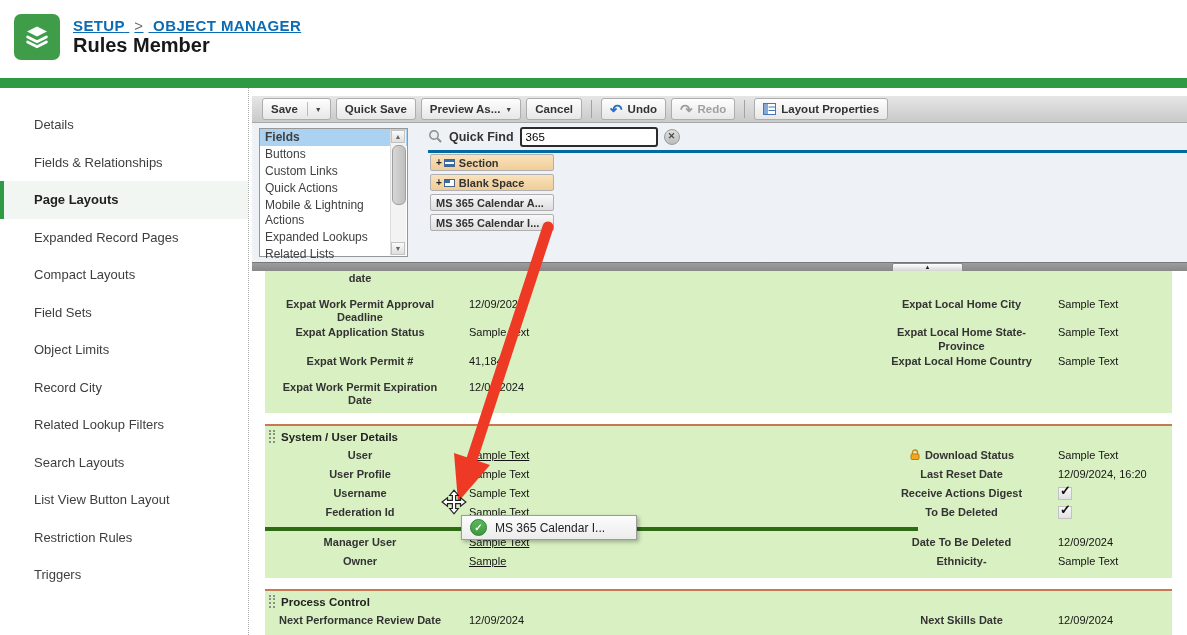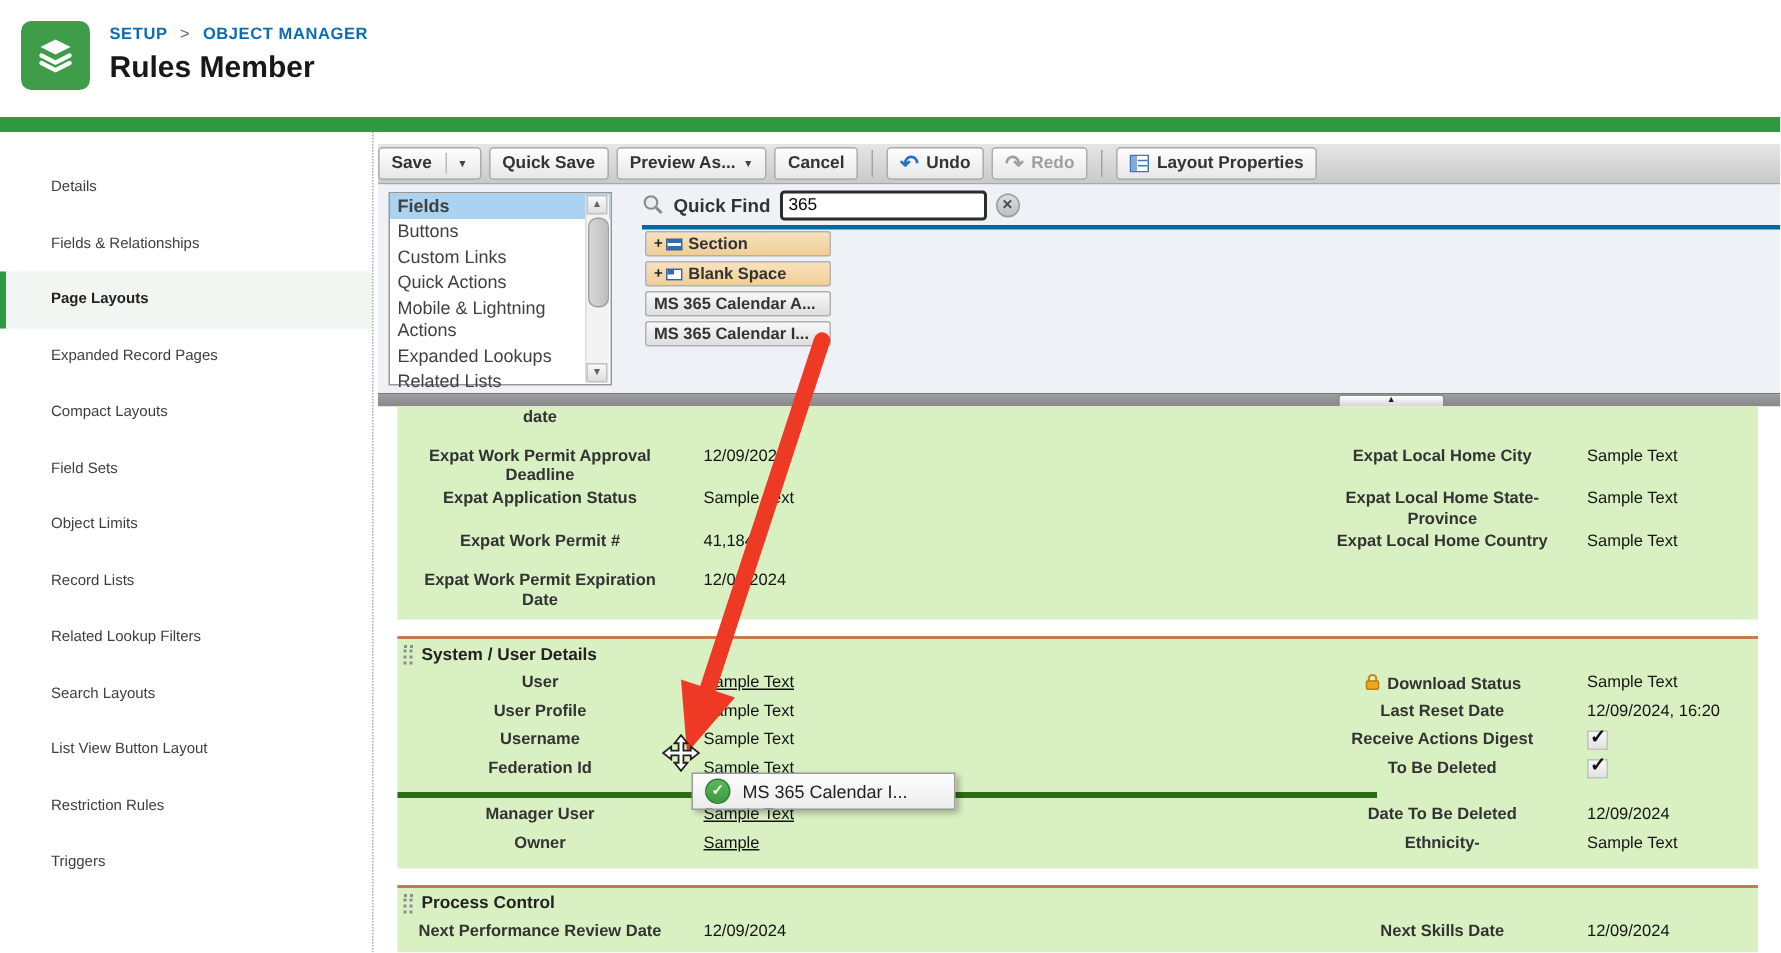--- a/index.html
+++ b/index.html
@@ -2,37 +2,37 @@
 <html><head>
 <meta charset="utf-8">
 <style>
   html,body{margin:0;padding:0;background:#fff;}
   #root{position:relative;width:1187px;height:635px;overflow:hidden;background:#fff;
         font-family:"Liberation Sans",sans-serif;}
   
   #header{position:absolute;left:0;top:0;width:1187px;height:78px;background:#fff;}
   .app-icon{position:absolute;left:14px;top:14px;width:46px;height:46px;border-radius:7px;
             background:#3f9d4a;display:flex;align-items:center;justify-content:center;}
-  .breadcrumb{position:absolute;left:73px;top:17px;font-size:11px;font-weight:bold;
-              color:#0b6cb5;letter-spacing:.4px;}
+  .breadcrumb{position:absolute;left:73px;top:17px;font-size:15px;font-weight:bold;
+              color:#0b6cb5;letter-spacing:.4px;text-decoration:underline;}
   .breadcrumb .sep{color:#6b6b6b;margin:0 5px;font-weight:normal;}
   .page-title{position:absolute;left:73px;top:34px;font-size:20px;font-weight:bold;color:#181818;}
   #green-strip{position:absolute;left:0;top:78px;width:1187px;height:10px;background:#2e9b44;}
   
   #sidebar{position:absolute;left:0;top:88px;width:249px;height:547px;background:#fff;
            border-right:1px dotted #a9a9a9;padding-top:18px;box-sizing:border-box;}
-  .side-item{height:37.5px;display:flex;align-items:center;padding-left:30px;font-size:10px;
+  .side-item{height:37.5px;display:flex;align-items:center;padding-left:30px;font-size:13px;
              color:#3e3e3c;cursor:pointer;border-left:4px solid transparent;box-sizing:border-box;}
   .side-item.active{background:#f2f6f2;border-left:4px solid #2e9b44;font-weight:bold;color:#222;}
   
   #main{position:absolute;left:252px;top:88px;width:935px;height:547px;background:#fff;}
   
   #toolbar{position:absolute;left:0;top:8px;width:935px;height:27px;
            background:linear-gradient(#e6e6e6,#c9c9c9);border-bottom:1px solid #a8a8a8;
-           display:flex;align-items:center;padding-left:0;box-sizing:border-box;gap:5px;}
+           display:flex;align-items:center;padding-left:10px;box-sizing:border-box;gap:5px;}
   .tb-btn{display:flex;align-items:center;gap:5px;height:20px;padding:0 8px;
           background:linear-gradient(#fefefe,#e7e7e7);border:1px solid #adadad;border-radius:3px;
           font-size:11.5px;font-weight:bold;color:#333;cursor:pointer;white-space:nowrap;}
   .tb-btn .caret{font-size:7px;color:#444;}
   .tb-btn .split-div{width:1px;height:14px;background:#bbb;margin:0 2px 0 4px;}
   .tb-btn.disabled{color:#9f9f9f;cursor:default;}
   .tb-sep{width:1px;height:18px;background:#a3a3a3;margin:0 4px;}
   .undo-glyph{color:#2a6fc0;font-size:15px;line-height:1;font-weight:bold;}
   .redo-glyph{color:#9f9f9f;font-size:15px;line-height:1;font-weight:bold;}
   
@@ -129,21 +129,21 @@
   <div id="green-strip"></div>
 
   <div id="sidebar">
       <div class="side-item">Details</div>
       <div class="side-item">Fields &amp; Relationships</div>
       <div class="side-item active">Page Layouts</div>
       <div class="side-item">Expanded Record Pages</div>
       <div class="side-item">Compact Layouts</div>
       <div class="side-item">Field Sets</div>
       <div class="side-item">Object Limits</div>
-      <div class="side-item">Record Lists</div>
+      <div class="side-item">Record City</div>
       <div class="side-item">Related Lookup Filters</div>
       <div class="side-item">Search Layouts</div>
       <div class="side-item">List View Button Layout</div>
       <div class="side-item">Restriction Rules</div>
       <div class="side-item">Triggers</div>
     </div>
 
   <div id="main">
     <div id="toolbar">
         <div class="tb-btn">

